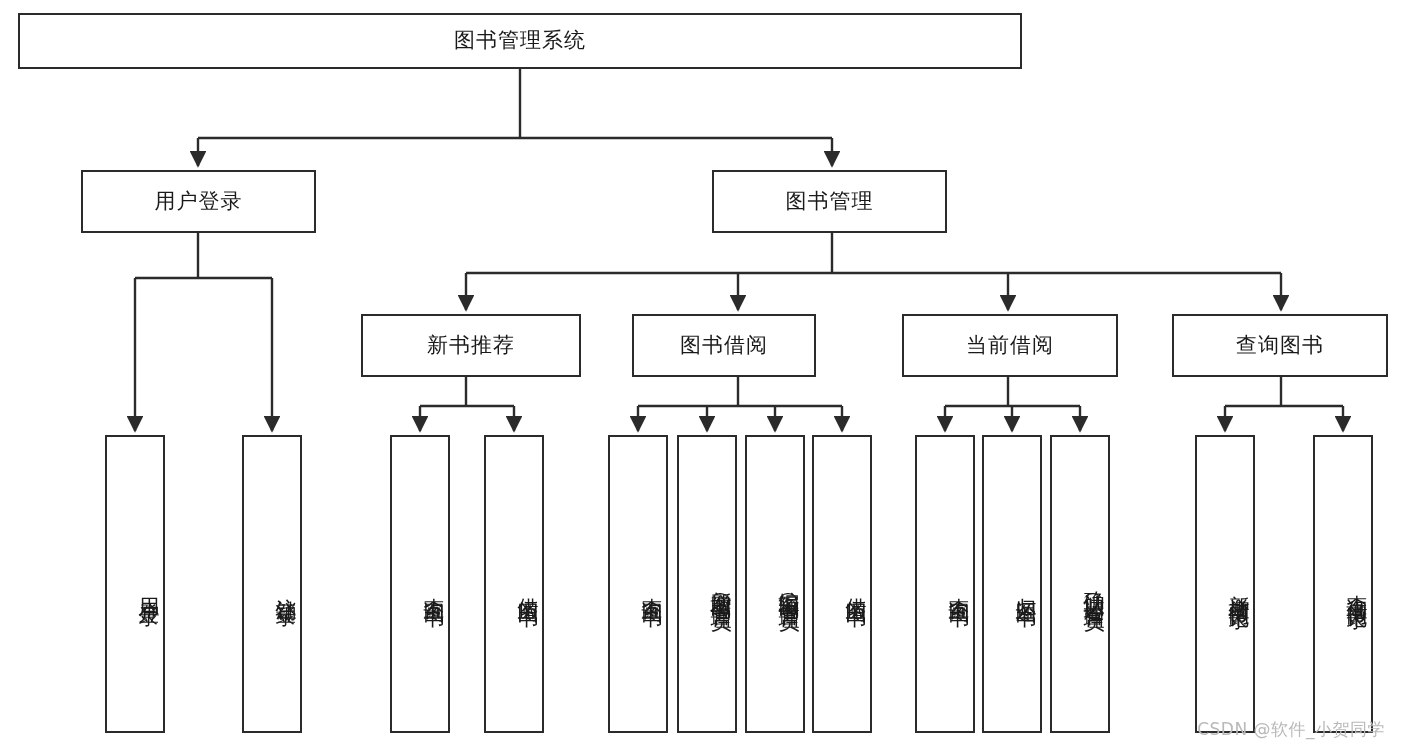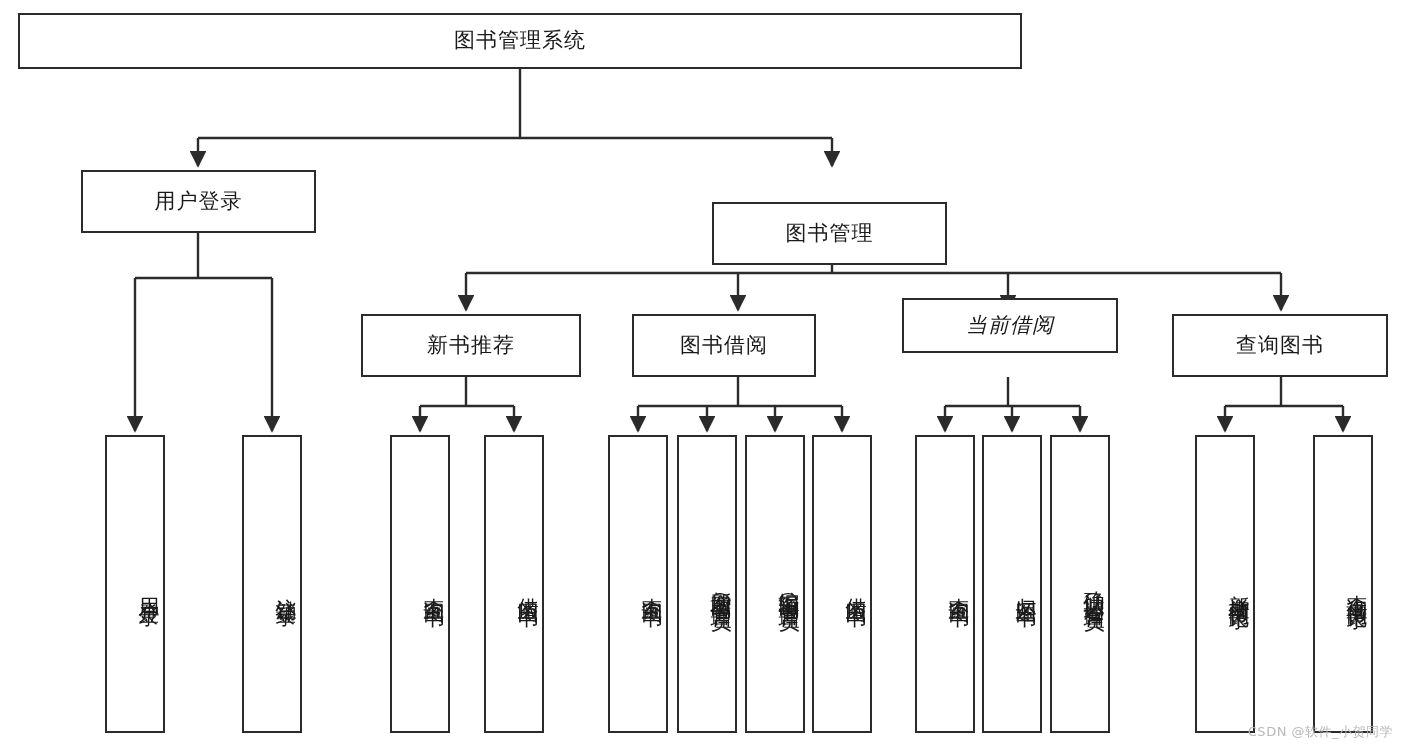--- a/index.html
+++ b/index.html
@@ -49,23 +49,23 @@
     align-items: flex-start;
     justify-content: center;
   }
   .node.vert .label {
     writing-mode: vertical-rl;
     text-orientation: upright;
     white-space: nowrap;
   }
   #watermark {
     position: absolute;
-    right: 12px;
+    right: 20px;
     bottom: 6px;
-    font-size: 13px;
+    font-size: 17px;
     color: #b9b9b9;
     letter-spacing: 0.5px;
     white-space: nowrap;
     pointer-events: none;
   }
 </style>
 </head>
 <body>
 
 <div id="canvas">
@@ -120,31 +120,31 @@
     </g>
   </svg>
 
   <div class="node horiz" style="left:18px; top:13px; width:1004px; height:56px;">
     <span class="label">图书管理系统</span>
   </div>
 
   <div class="node horiz" style="left:81px; top:170px; width:235px; height:63px;">
     <span class="label">用户登录</span>
   </div>
-  <div class="node horiz" style="left:712px; top:170px; width:235px; height:63px;margin-top:32px;">
+  <div class="node horiz" style="left:712px; top:170px; width:235px; height:63px;">
     <span class="label">图书管理</span>
   </div>
 
   <div class="node horiz" style="left:361px; top:314px; width:220px; height:63px;">
     <span class="label">新书推荐</span>
   </div>
   <div class="node horiz" style="left:632px; top:314px; width:184px; height:63px;">
     <span class="label">图书借阅</span>
   </div>
-  <div class="node horiz" style="left:902px; top:298px; width:216px; height:55px;font-style:italic;">
+  <div class="node horiz" style="left:902px; top:314px; width:216px; height:63px;">
     <span class="label">当前借阅</span>
   </div>
   <div class="node horiz" style="left:1172px; top:314px; width:216px; height:63px;">
     <span class="label">查询图书</span>
   </div>
 
   <div class="node vert" style="left:105px; top:435px; width:60px; height:298px;">
     <span class="label">用户登录</span>
   </div>
   <div class="node vert" style="left:242px; top:435px; width:60px; height:298px;">

